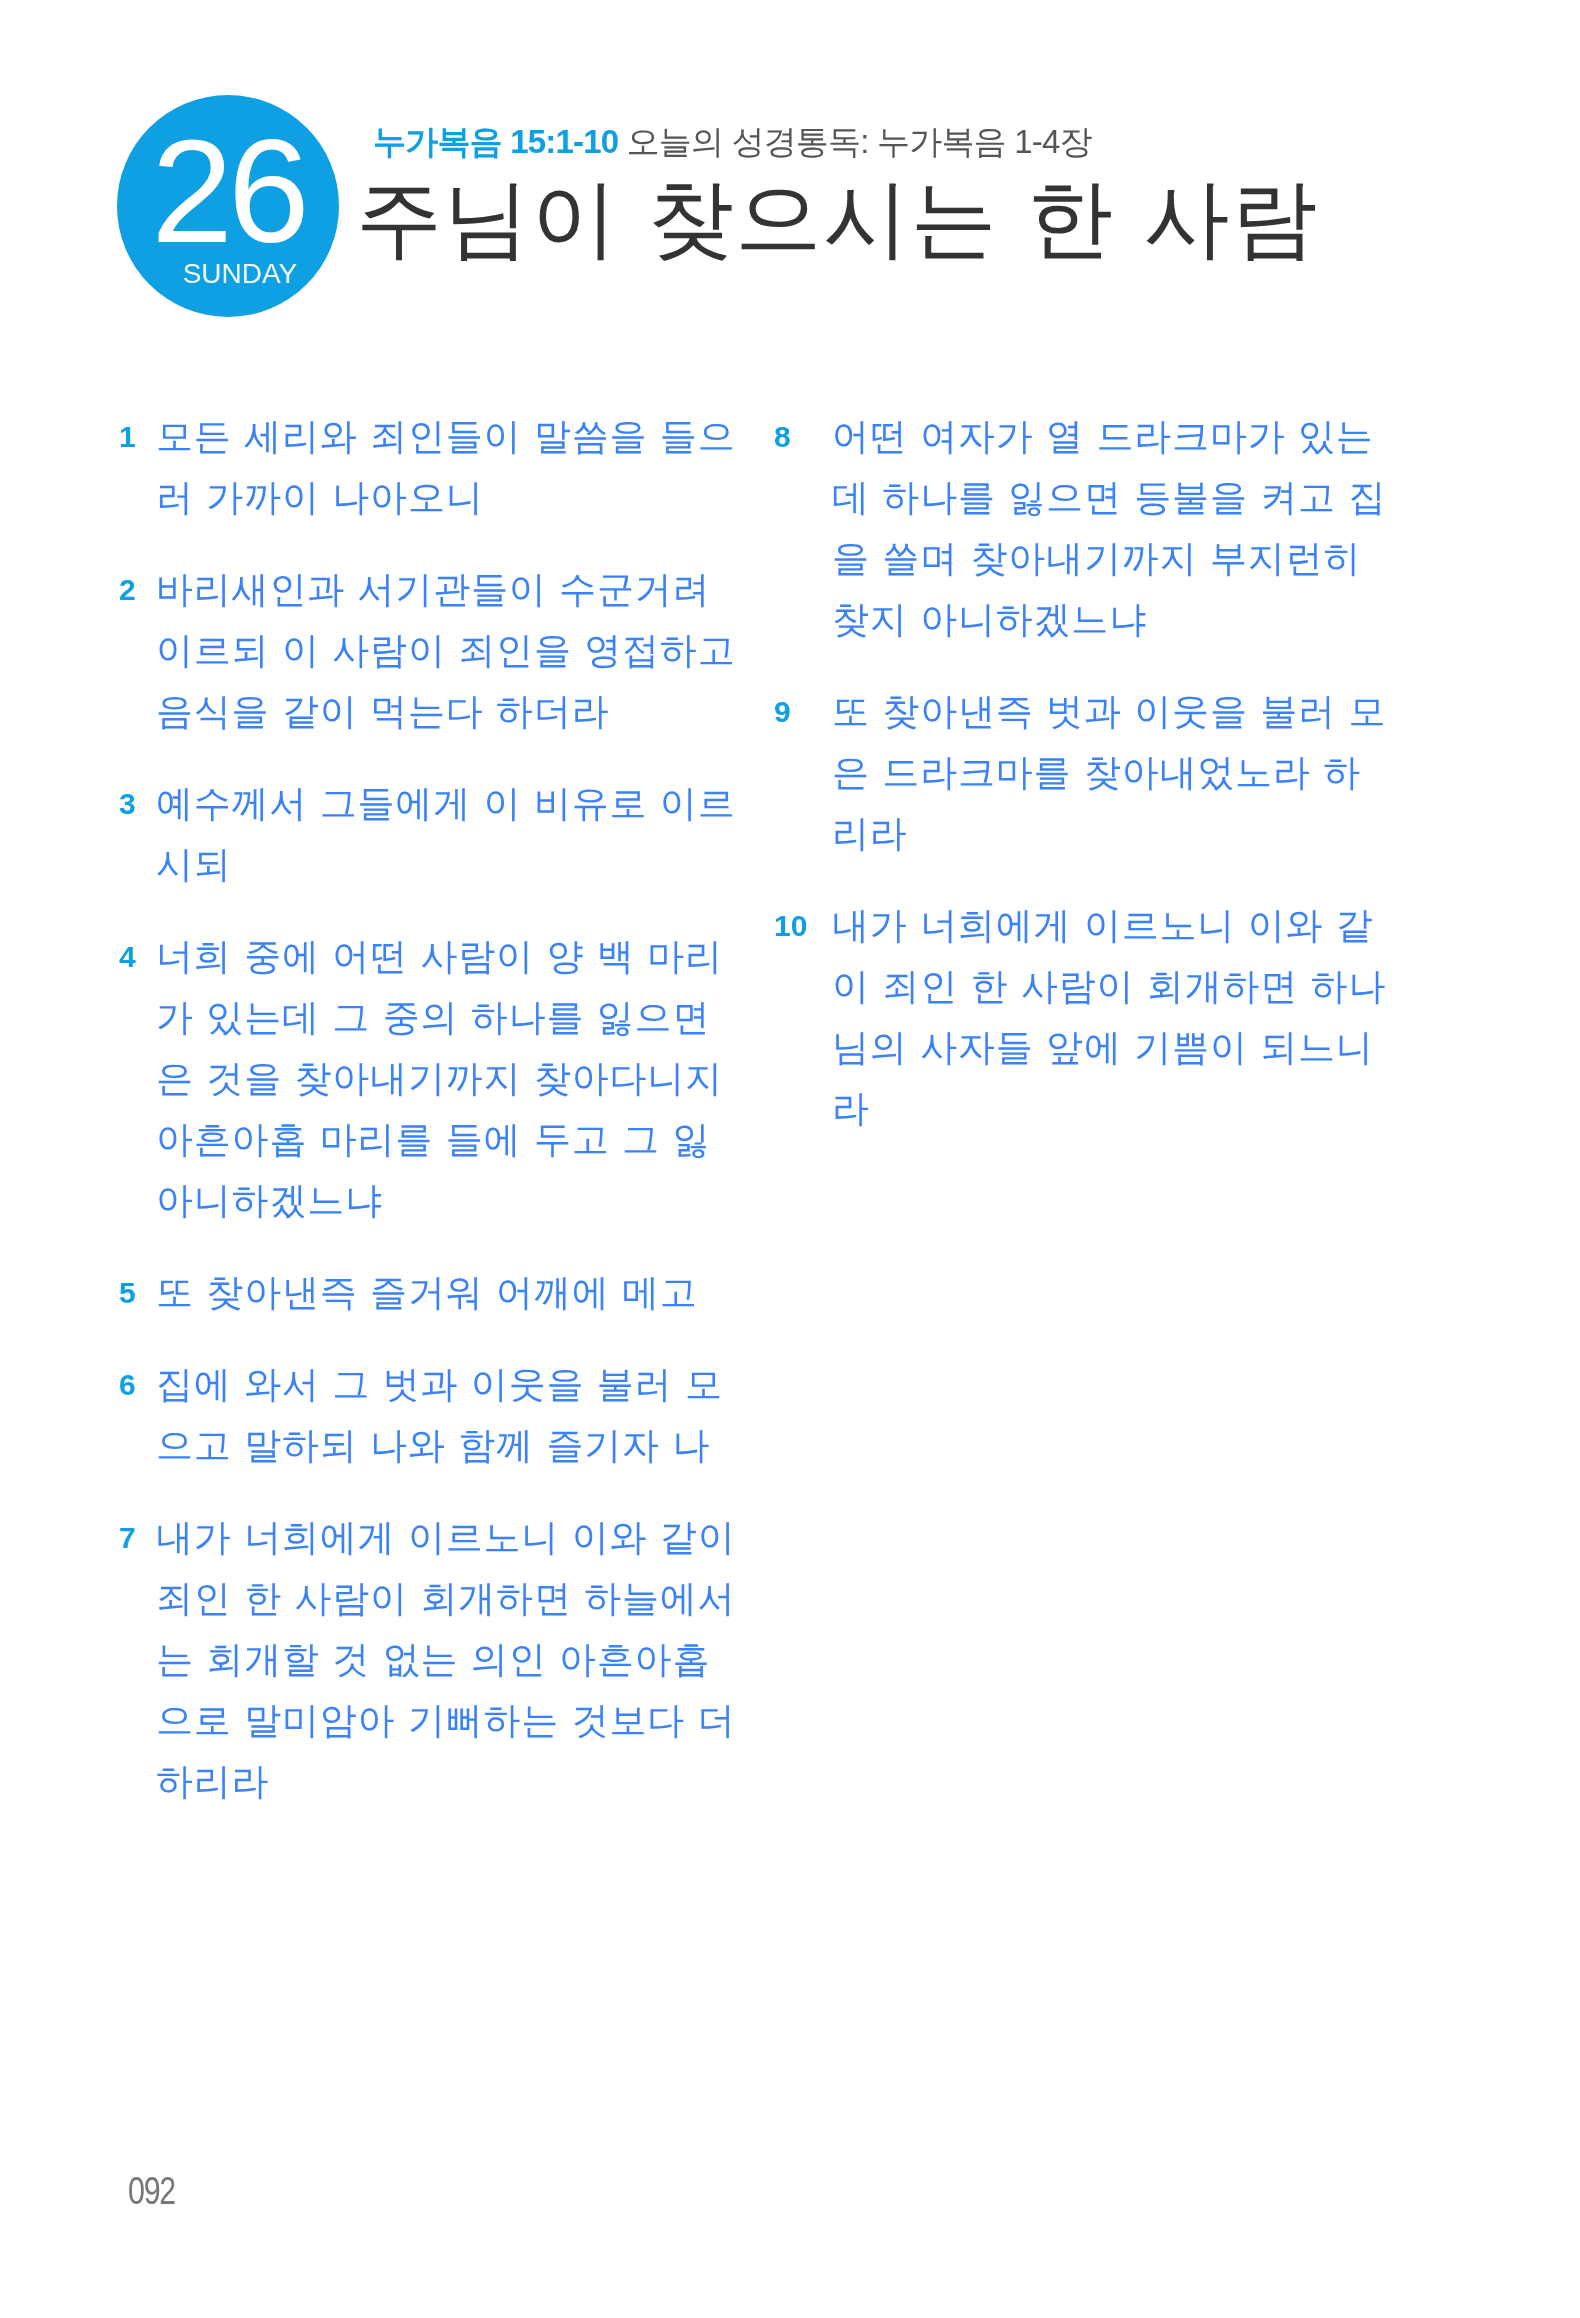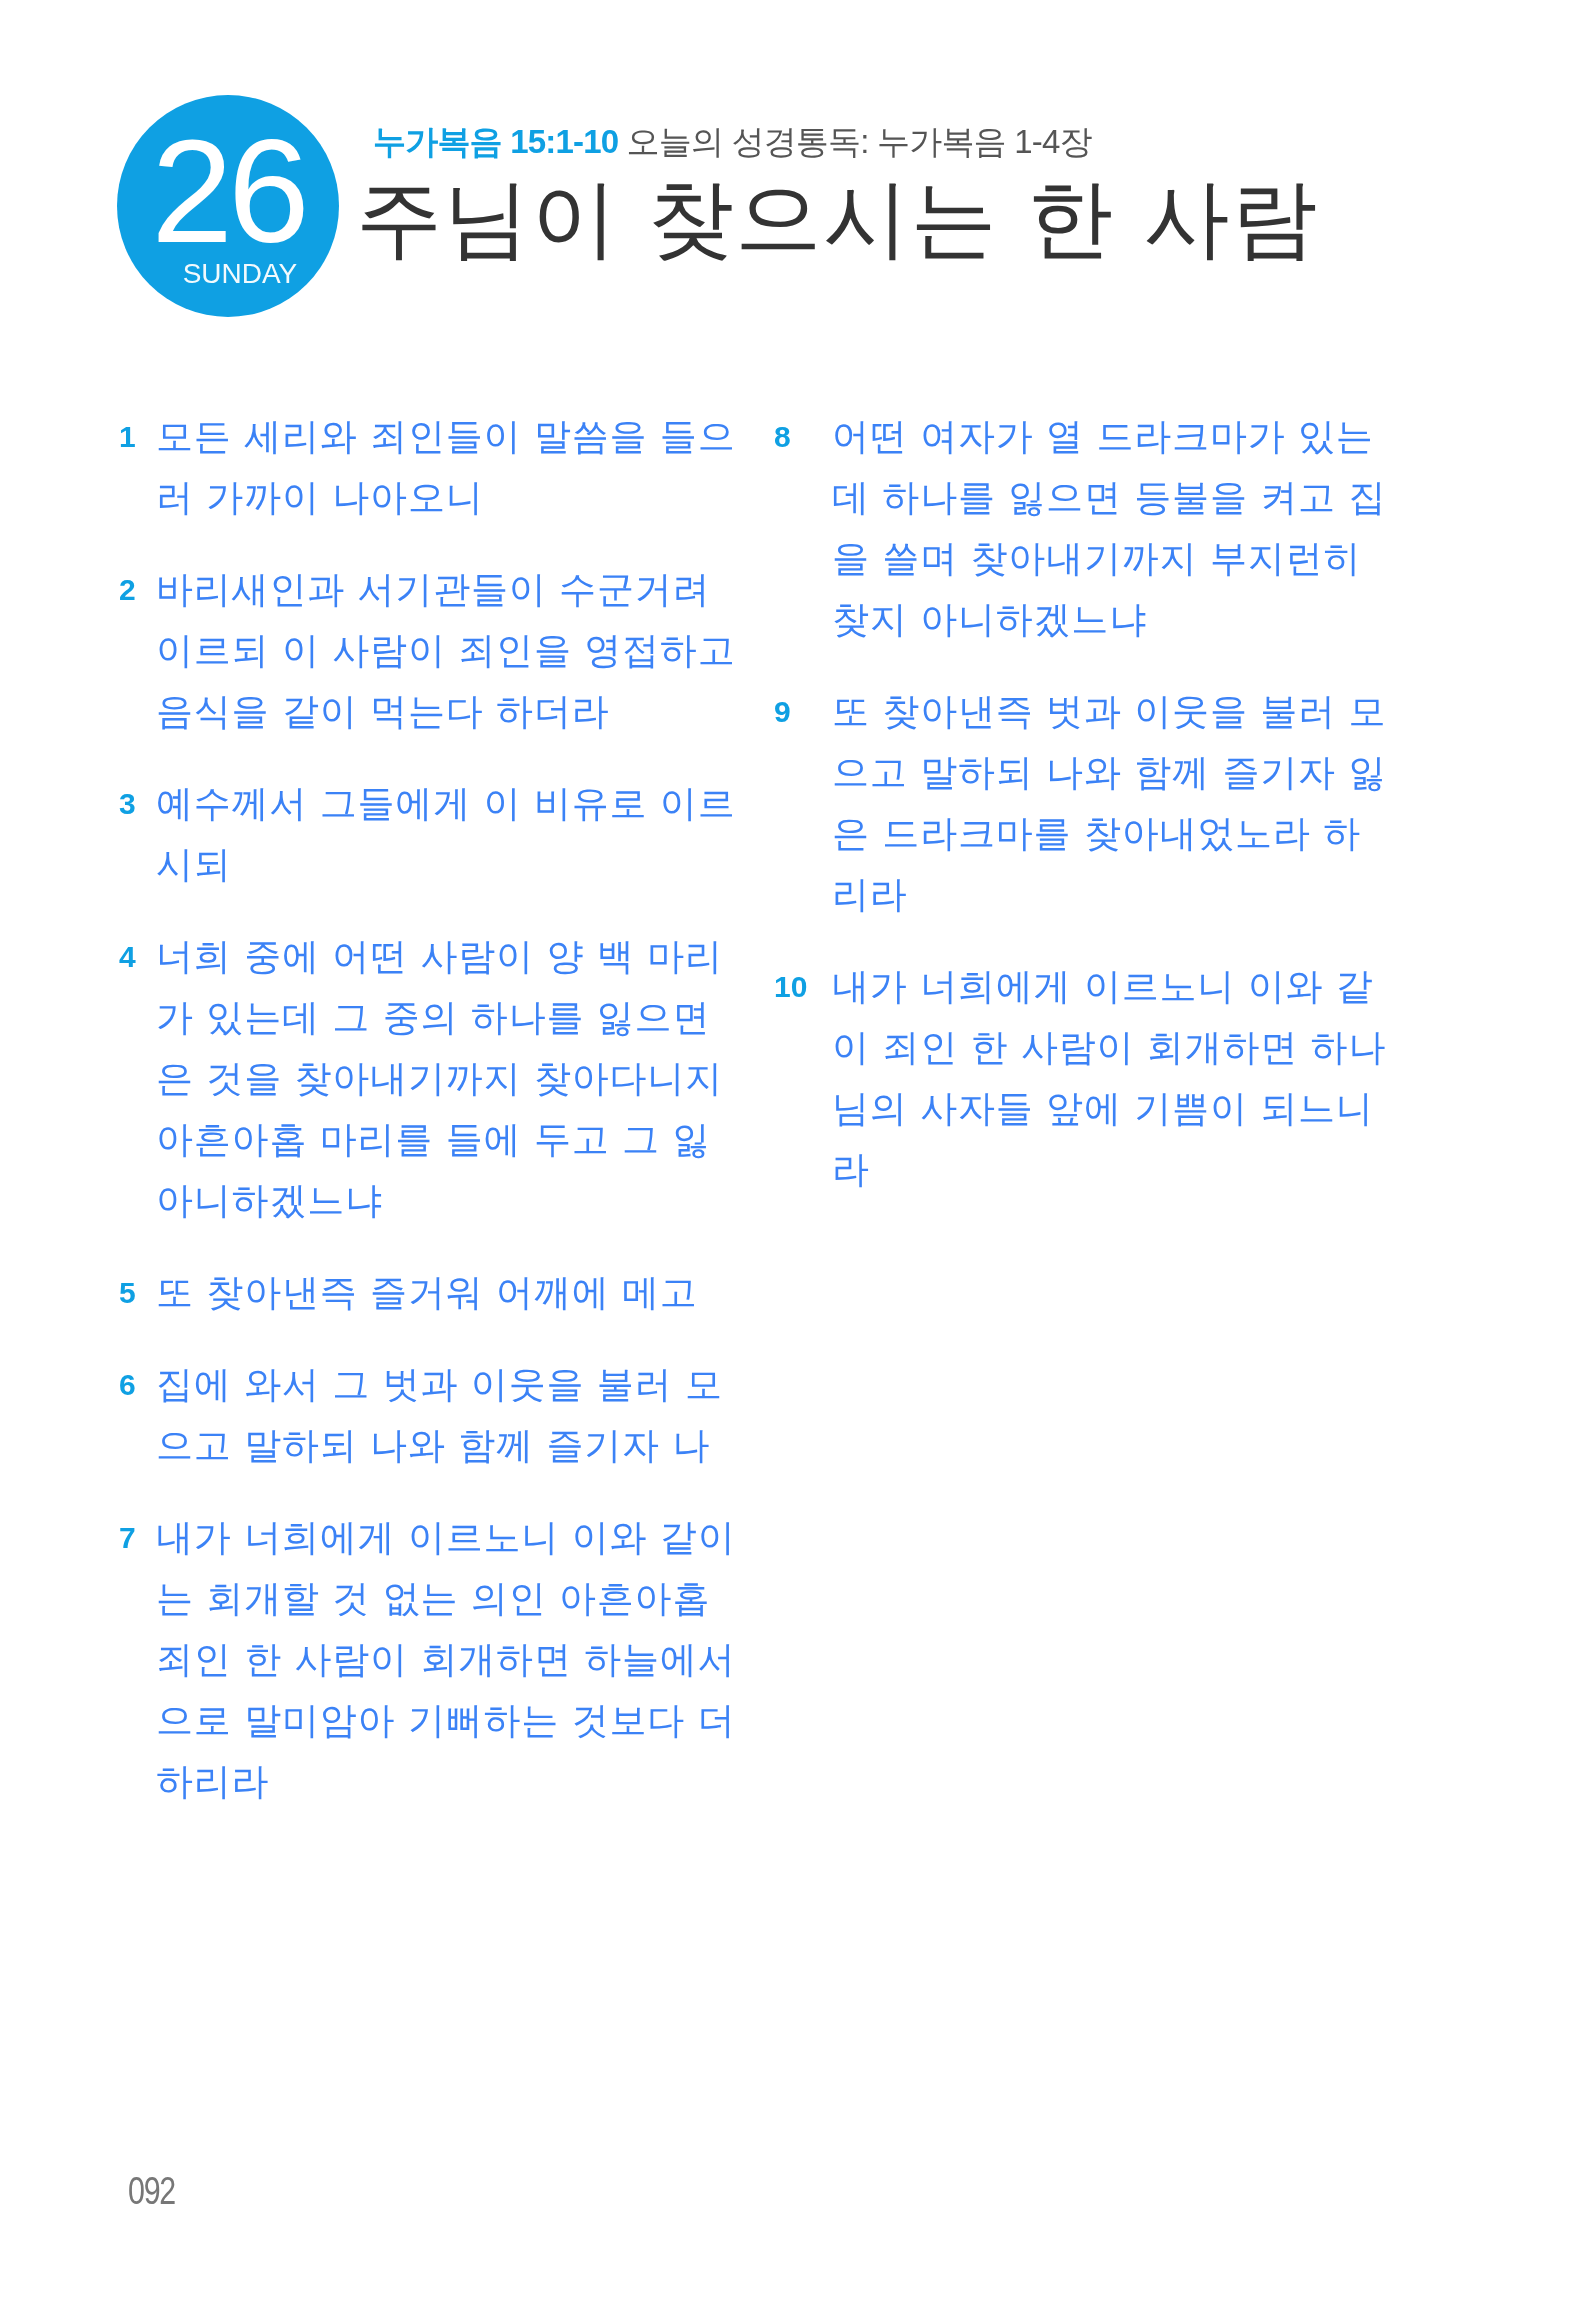--- a/index.html
+++ b/index.html
@@ -183,43 +183,42 @@
     <span class="verse-num">6</span>
     <div class="verse-text">
       <span class="verse-line">집에 와서 그 벗과 이웃을 불러 모</span>
       <span class="verse-line">으고 말하되 나와 함께 즐기자 나</span>
     </div>
   </div>
   <div class="verse">
     <span class="verse-num">7</span>
     <div class="verse-text">
       <span class="verse-line">내가 너희에게 이르노니 이와 같이</span>
+      <span class="verse-line">죄인 한 사람이 회개하면 하늘에서</span>
       <span class="verse-line">는 회개할 것 없는 의인 아흔아홉</span>
-      <span class="verse-line">죄인 한 사람이 회개하면 하늘에서</span>
       <span class="verse-line">으로 말미암아 기뻐하는 것보다 더</span>
       <span class="verse-line">하리라</span>
     </div>
   </div>
 </div>
 
 <div class="column col-right">
   <div class="verse">
     <span class="verse-num">8</span>
     <div class="verse-text">
       <span class="verse-line">어떤 여자가 열 드라크마가 있는</span>
       <span class="verse-line">데 하나를 잃으면 등불을 켜고 집</span>
       <span class="verse-line">을 쓸며 찾아내기까지 부지런히</span>
       <span class="verse-line">찾지 아니하겠느냐</span>
     </div>
   </div>
   <div class="verse">
     <span class="verse-num">9</span>
     <div class="verse-text">
       <span class="verse-line">또 찾아낸즉 벗과 이웃을 불러 모</span>
-      <span class="verse-line">으고 말하되 나와 함께 즐기자 잃</span>
       <span class="verse-line">은 드라크마를 찾아내었노라 하</span>
       <span class="verse-line">리라</span>
     </div>
   </div>
   <div class="verse">
     <span class="verse-num">10</span>
     <div class="verse-text">
       <span class="verse-line">내가 너희에게 이르노니 이와 같</span>
       <span class="verse-line">이 죄인 한 사람이 회개하면 하나</span>
       <span class="verse-line">님의 사자들 앞에 기쁨이 되느니</span>

